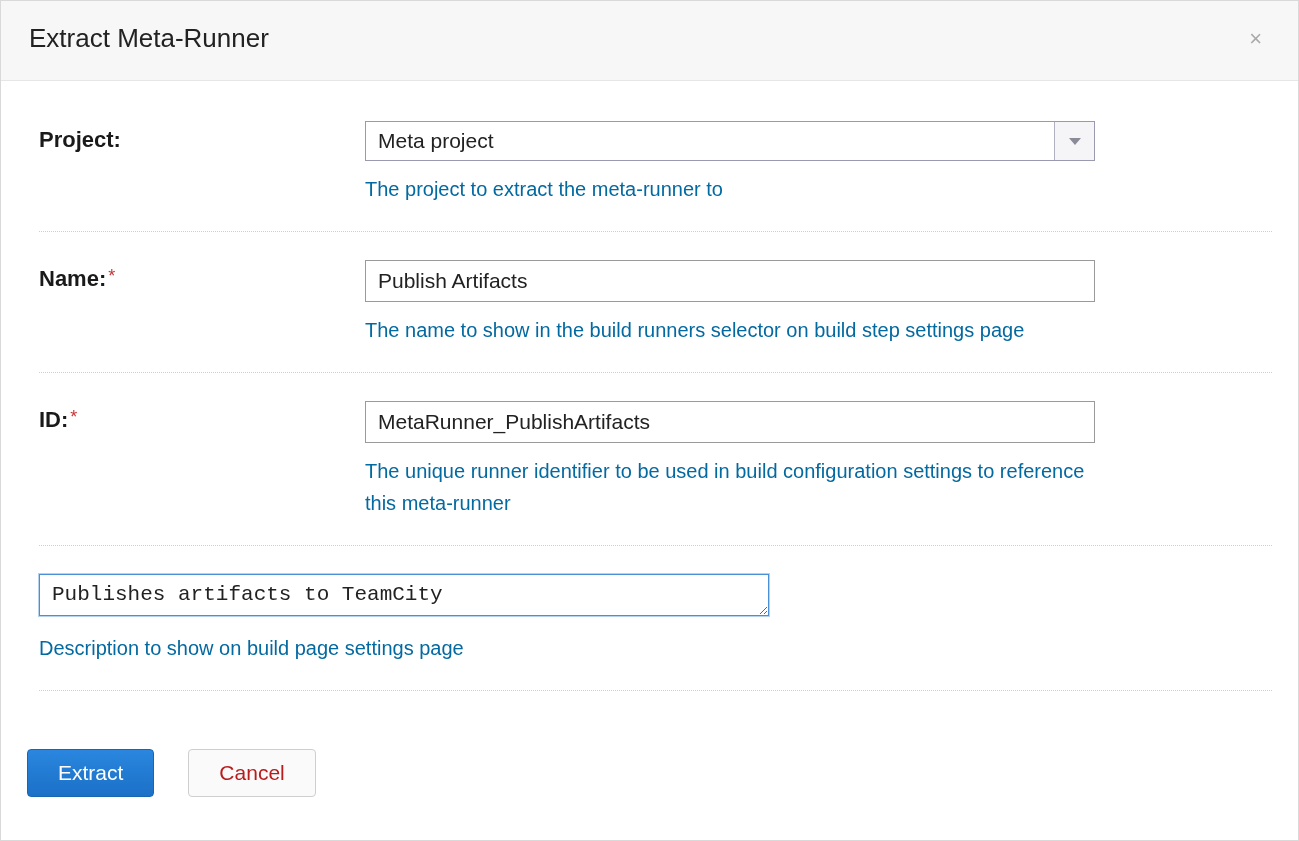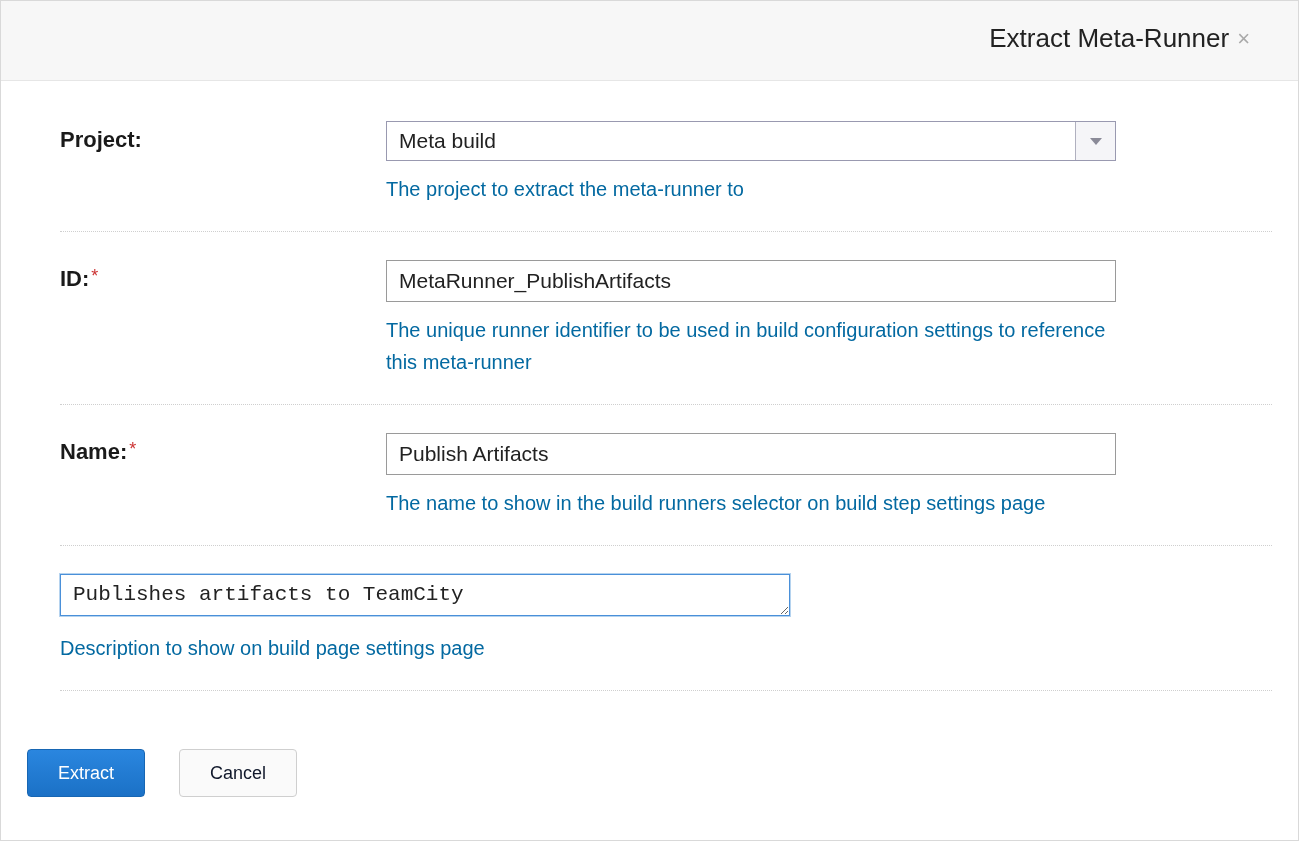--- a/index.html
+++ b/index.html
@@ -12,39 +12,39 @@
   .dialog {
     width: 1299px;
     height: 841px;
     border: 1px solid #d9d9d9;
     background: #fff;
     position: relative;
   }
   .dialog-header {
     background: #f7f7f7;
     border-bottom: 1px solid #e6e6e6;
-    padding: 22px 40px 26px 28px;
+    padding: 22px 28px 26px 28px;
     display: flex;
     align-items: center;
-    justify-content: flex-end;
+    justify-content: space-between;
   }
   .dialog-title {
     font-size: 26px;
     font-weight: 400;
     color: #222;
   }
   .close-x {
     font-size: 22px;
     color: #a9a9a9;
     line-height: 1;
     cursor: pointer;
     padding: 4px 8px;
   }
   .dialog-body {
-    padding: 40px 26px 0 59px;
+    padding: 40px 26px 0 38px;
   }
   .form-row {
     display: flex;
     align-items: flex-start;
     border-bottom: 1px dotted #cfcfcf;
     padding-bottom: 26px;
     margin-bottom: 28px;
   }
   .form-label-col {
     flex: 0 0 326px;
@@ -121,36 +121,36 @@
     font-size: 20px;
     color: #0369a1;
     line-height: 1.6;
   }
   .dialog-footer {
     padding: 30px 26px 26px 26px;
     display: flex;
     gap: 34px;
   }
   .btn {
-    font-size: 18px;
+    font-size: 21px;
     height: 48px;
     padding: 0 30px;
     border-radius: 4px;
     cursor: pointer;
     font-family: inherit;
   }
   .btn-primary {
     background: #1f7cd6;
     background: linear-gradient(#2a86df, #1b71c6);
     color: #fff;
     border: 1px solid #1766b3;
   }
   .btn-default {
     background: #fafafa;
-    color: #0f172a;
+    color: #b91c1c;
     border: 1px solid #cfcfcf;
   }
 </style>
 </head>
 <body>
 
 <div class="dialog">
 
   <div class="dialog-header">
     <div class="dialog-title">Extract Meta-Runner</div>
@@ -158,46 +158,46 @@
   </div>
 
   <div class="dialog-body">
 
     <div class="form-row">
       <div class="form-label-col">
         <span class="form-label">Project:</span>
       </div>
       <div class="form-field-col">
         <div class="select-wrap">
-          <div class="select-value">Meta build</div>
+          <div class="select-value">Meta project</div>
           <div class="select-btn">
             <span class="chevron-down"></span>
           </div>
         </div>
         <div class="hint">The project to extract the meta-runner to</div>
       </div>
     </div>
 
     <div class="form-row">
       <div class="form-label-col">
+        <span class="form-label">Name:</span><span class="req">*</span>
+      </div>
+      <div class="form-field-col">
+        <input type="text" class="text-input" value="Publish Artifacts" style="">
+        <div class="hint">The name to show in the build runners selector on build step settings page</div>
+      </div>
+    </div>
+
+    <div class="form-row">
+      <div class="form-label-col">
         <span class="form-label">ID:</span><span class="req">*</span>
       </div>
       <div class="form-field-col">
         <input type="text" class="text-input" value="MetaRunner_PublishArtifacts" style="">
         <div class="hint">The unique runner identifier to be used in build configuration settings to reference this meta-runner</div>
-      </div>
-    </div>
-
-    <div class="form-row">
-      <div class="form-label-col">
-        <span class="form-label">Name:</span><span class="req">*</span>
-      </div>
-      <div class="form-field-col">
-        <input type="text" class="text-input" value="Publish Artifacts" style="">
-        <div class="hint">The name to show in the build runners selector on build step settings page</div>
       </div>
     </div>
 
     <div class="form-row">
       <div class="form-field-col">
         <textarea class="textarea-input" style="">Publishes artifacts to TeamCity</textarea>
         <div class="hint">Description to show on build page settings page</div>
       </div>
     </div>
 

